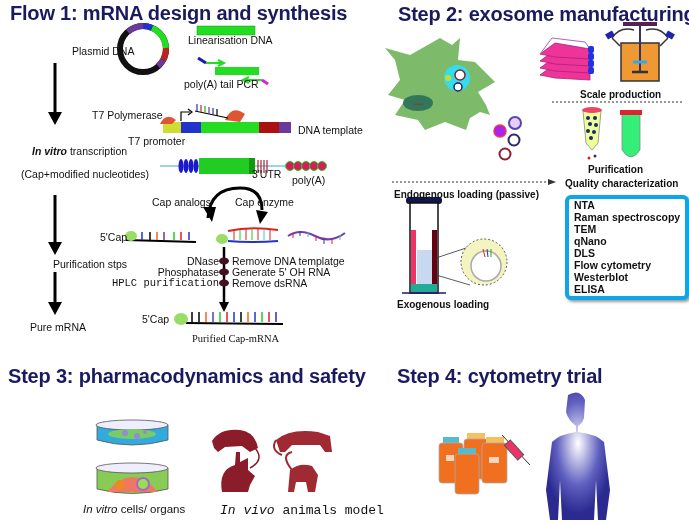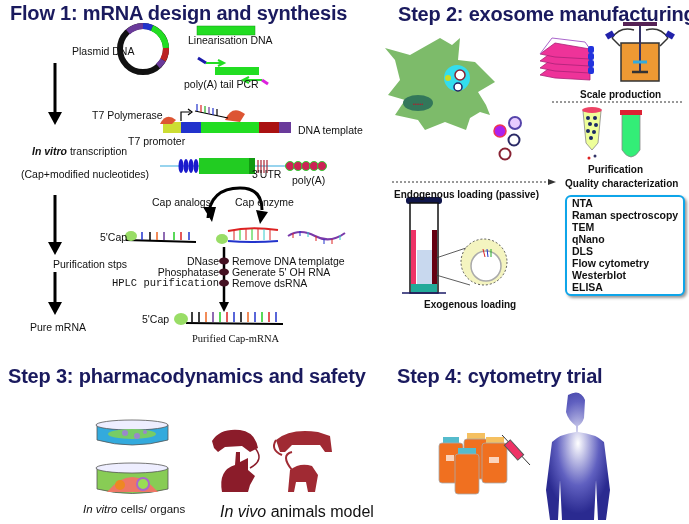--- a/index.html
+++ b/index.html
@@ -1,20 +1,20 @@
 <!DOCTYPE html>
 <html><head>
 <meta charset="utf-8">
 <style>
   html, body { margin:0; padding:0; background:#ffffff; }
   body { width:689px; height:524px; position:relative; overflow:hidden; font-family:"Liberation Sans", sans-serif; }
   .step-title { position:absolute; font-family:"Liberation Sans", sans-serif; font-weight:bold; color:#1a1a5e; font-size:20px; white-space:nowrap; letter-spacing:-0.2px; }
   .lbl { position:absolute; font-size:10.5px; color:#111; white-space:nowrap; font-family:"Liberation Sans", sans-serif; }
   .blbl { position:absolute; font-size:10px; color:#111; white-space:nowrap; font-weight:bold; font-family:"Liberation Sans", sans-serif; }
-  .qbox { position:absolute; left:565px; top:195px; width:116px; height:97px; border:2px solid #0ea5e9; border-radius:6px; box-shadow:2px 2px 3px #999; background:#fff; }
+  .qbox { position:absolute; left:565px; top:195px; width:116px; height:97px; border:4px solid #0ea5e9; border-radius:6px; box-shadow:2px 2px 3px #999; background:#fff; }
   .qbox div { font-size:10.5px; font-weight:bold; line-height:12px; padding-left:5px; color:#111; white-space:nowrap; }
   svg { position:absolute; left:0; top:0; }
 </style>
 </head>
 <body>
 
 <div class="step-title" style="left:10px;top:2px;">Flow 1: mRNA design and synthesis</div>
 <div class="step-title" style="left:398px;top:3px;">Step 2: exosome manufacturing</div>
 <div class="step-title" style="left:8px;top:365px;">Step 3: pharmacodynamics and safety</div>
 <div class="step-title" style="left:397px;top:365px;">Step 4: cytometry trial</div>
@@ -348,31 +348,31 @@
 <div class="lbl" style="right:470px;top:277px;font-family:Liberation Mono, monospace;">HPLC purification</div>
 <div class="lbl" style="left:232px;top:277px;">Remove dsRNA</div>
 
 <div class="lbl" style="left:142px;top:313px;">5'Cap</div>
 <div class="lbl" style="left:192px;top:333px;font-family:Liberation Serif, serif;">Purified Cap-mRNA</div>
 
 <div class="blbl" style="left:580px;top:89px;">Scale production</div>
 <div class="blbl" style="left:588px;top:164px;">Purification</div>
 <div class="blbl" style="left:394px;top:168px;margin-top:21px;">Endogenous loading (passive)</div>
 <div class="blbl" style="left:565px;top:178px;">Quality characterization</div>
-<div class="blbl" style="left:424px;top:299px;">Exogenous loading</div>
+<div class="blbl" style="left:397px;top:299px;">Exogenous loading</div>
 
 <div class="qbox">
   <div>NTA</div>
   <div>Raman spectroscopy</div>
   <div>TEM</div>
   <div>qNano</div>
   <div>DLS</div>
   <div>Flow cytometry</div>
   <div>Westerblot</div>
   <div>ELISA</div>
 </div>
 
 <div class="lbl" style="left:83px;top:503px;font-size:11.5px;">
   <i>In vitro</i><span> cells/ organs</span>
 </div>
-<div class="lbl" style="left:220px;top:503px;font-size:16px;">
+<div class="lbl" style="left:220px;top:503px;font-size:13px;font-family:Liberation Mono, monospace;">
   <i>In vivo</i><span> animals model</span>
 </div>
 
 </body></html>

